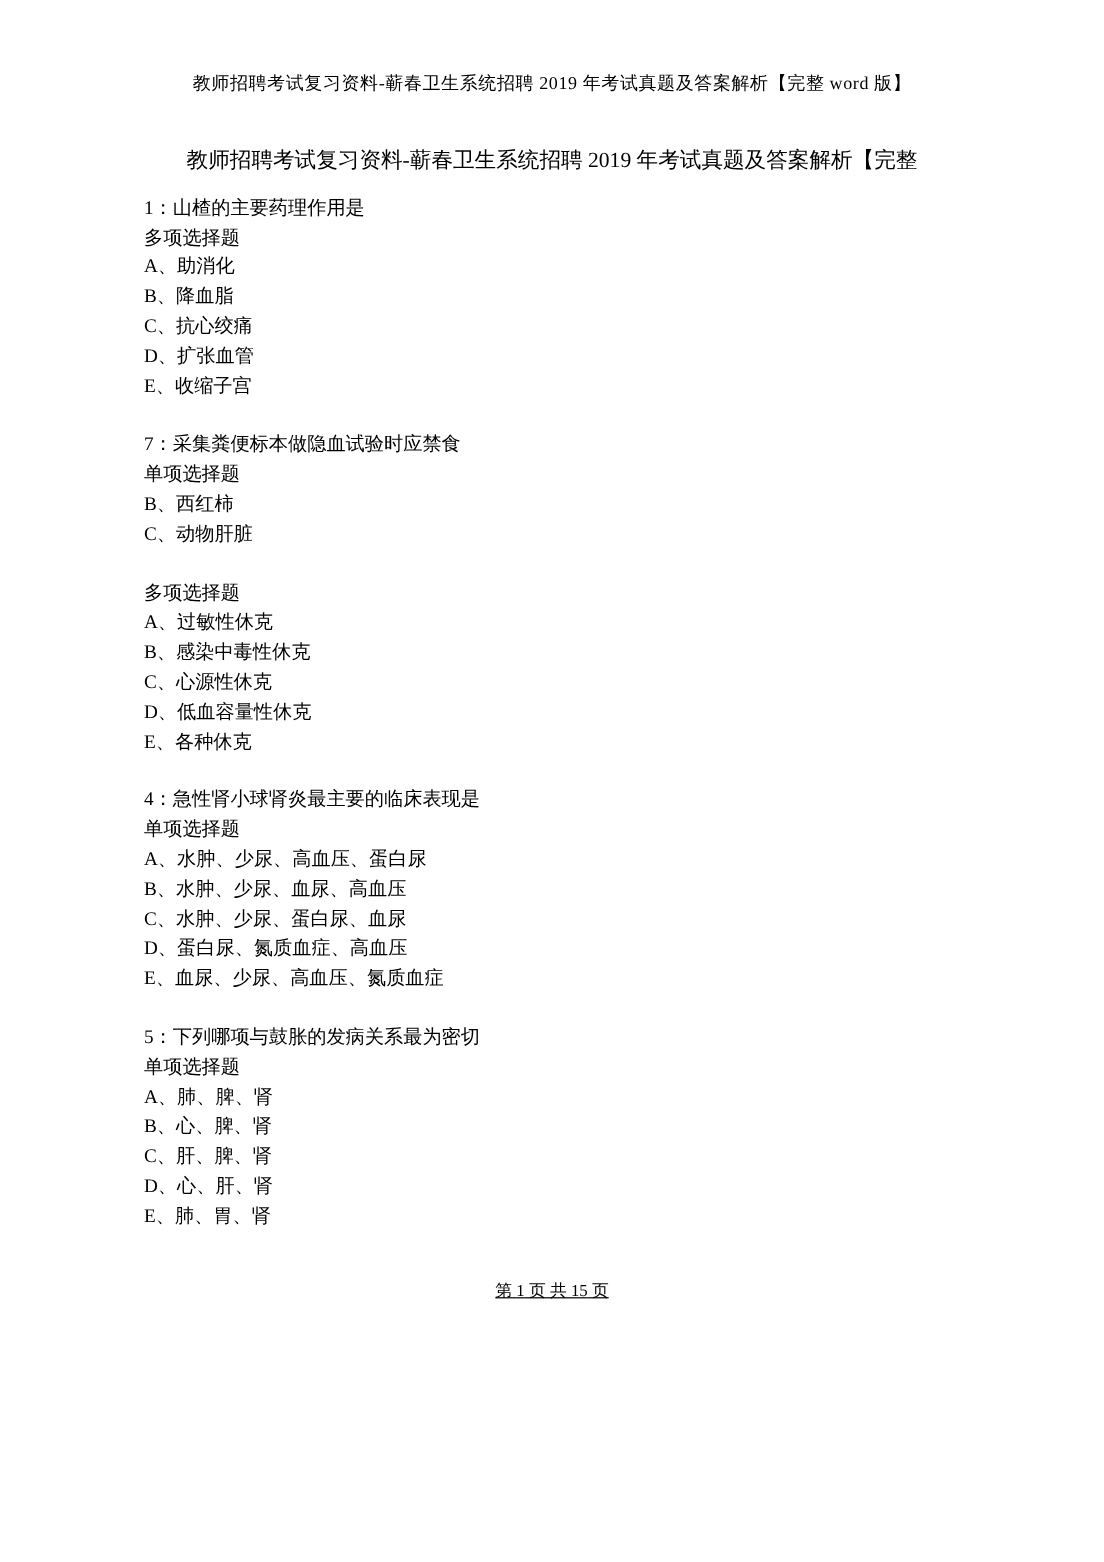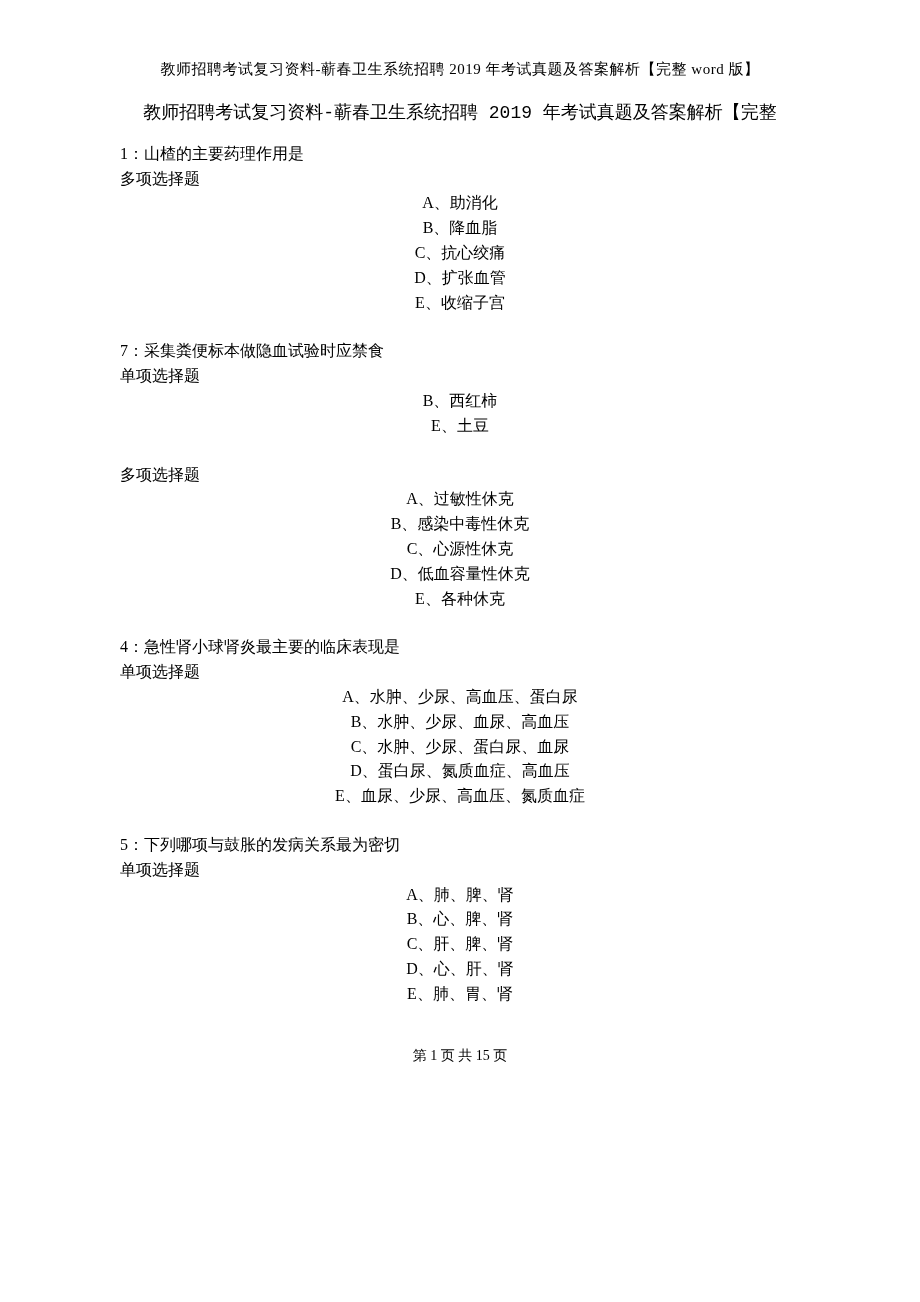--- a/index.html
+++ b/index.html
@@ -10,27 +10,27 @@
     color: #000000;
     width: 920px;
   }
   .page {
     padding: 60px 120px 40px 120px;
   }
   .running-header {
     text-align: center;
     font-size: 15px;
     font-family: "SimSun", "宋体", serif;
-    margin-bottom: 20px;
+    margin-bottom: 40px;
     letter-spacing: 0.5px;
   }
   .main-title {
     text-align: center;
     font-size: 18px;
-    font-family: Liberation Mono, monospace;
+    font-family: Liberation Serif, serif;
     font-weight: 400;
     margin-bottom: 14px;
     line-height: 1.6;
   }
   .main-title-sub {
     text-align: center;
     font-size: 18px;
     font-family: "Microsoft YaHei", "微软雅黑", sans-serif;
     font-weight: 400;
     margin-bottom: 40px;
@@ -41,27 +41,27 @@
     line-height: 1.55;
   }
   .q-stem {
     display: block;
   }
   .q-type {
     display: block;
   }
   .q-option {
     display: block;
-    text-align: center;
   }
   .footer {
     text-align: center;
     font-size: 14px;
     font-family: "SimSun", "宋体", serif;
     margin-top: 40px;
+    text-decoration: underline;
   }
 </style>
 </head>
 <body>
 
 <div class="page">
 
   <div class="running-header">教师招聘考试复习资料-蕲春卫生系统招聘 2019 年考试真题及答案解析【完整 word 版】</div>
 
   <div class="main-title">教师招聘考试复习资料-蕲春卫生系统招聘 2019 年考试真题及答案解析【完整</div>
@@ -73,21 +73,21 @@
     <span class="q-option">B、降血脂</span>
     <span class="q-option">C、抗心绞痛</span>
     <span class="q-option">D、扩张血管</span>
     <span class="q-option">E、收缩子宫</span>
   </div>
 
   <div class="question-block">
     <span class="q-stem">7：采集粪便标本做隐血试验时应禁食</span>
     <span class="q-type">单项选择题</span>
     <span class="q-option">B、西红柿</span>
-    <span class="q-option">E、土豆</span>
+    <span class="q-option">C、动物肝脏</span>
   </div>
 
   <div class="question-block">
     <span class="q-type">多项选择题</span>
     <span class="q-option">A、过敏性休克</span>
     <span class="q-option">B、感染中毒性休克</span>
     <span class="q-option">C、心源性休克</span>
     <span class="q-option">D、低血容量性休克</span>
     <span class="q-option">E、各种休克</span>
   </div>

